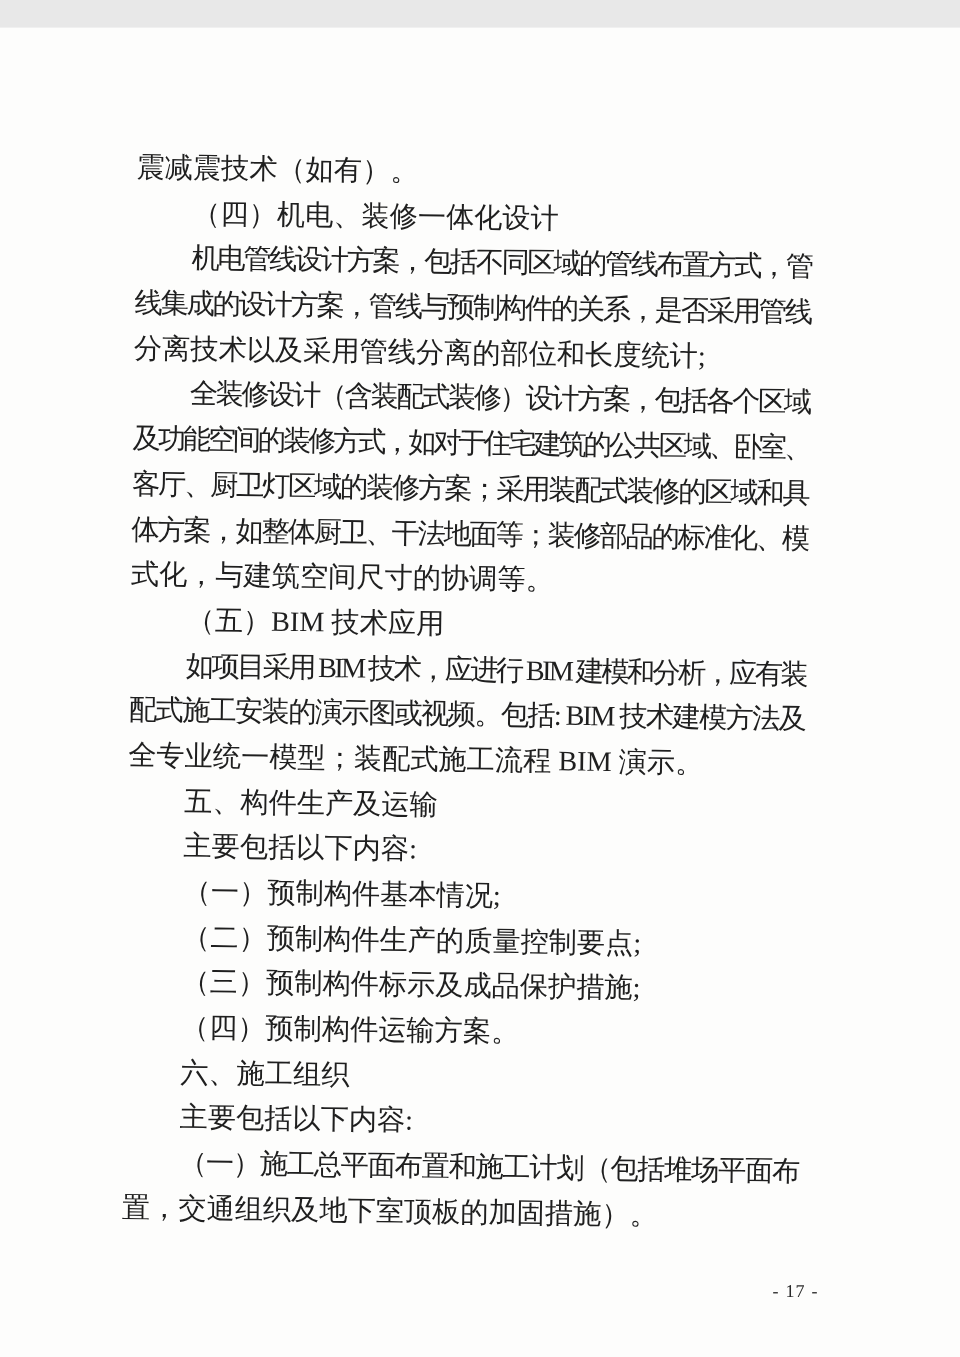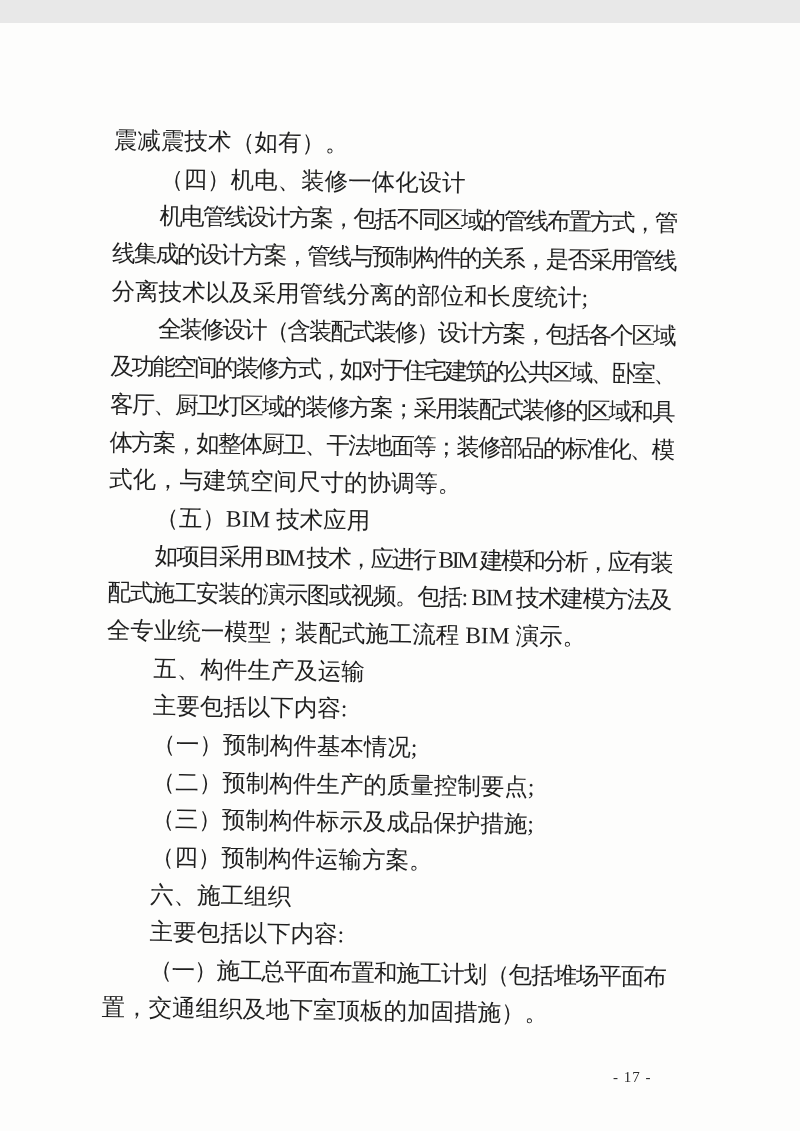--- a/index.html
+++ b/index.html
@@ -24,20 +24,21 @@
     font-size:23.5px;
     line-height:37.7px;
     height:37.7px;
     text-align:left;
   }
   .line.indent{ text-indent:47px; }
   .page-number{
     position:absolute;
     left:613px;top:1045px;
     width:100px;
+    text-align:center;
     font-size:15px;
     line-height:18px;
     color:#2a2a2a;
     letter-spacing:1px;
   }
 </style>
 </head>
 <body>
 
 <div class="page">

